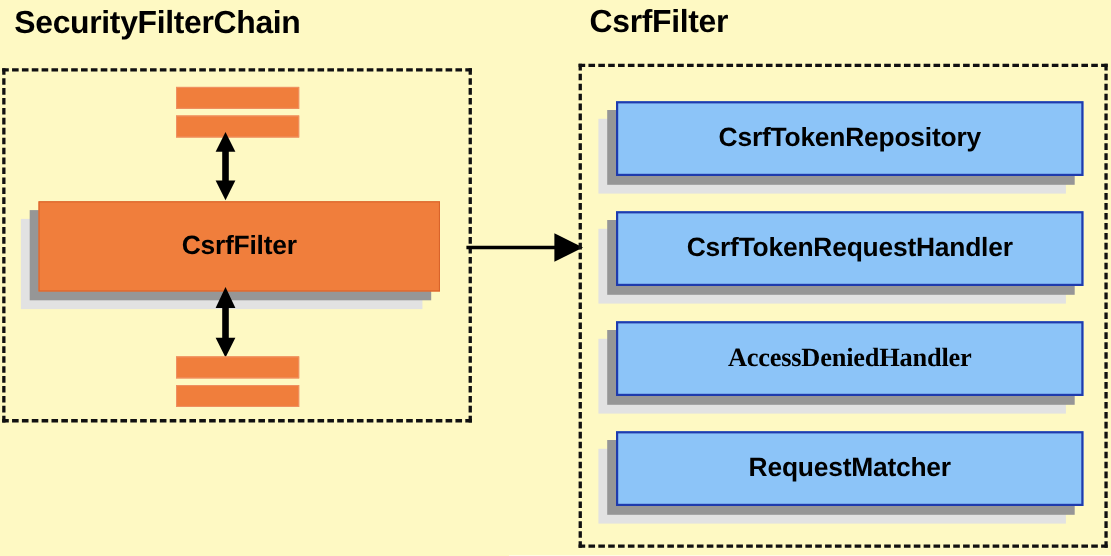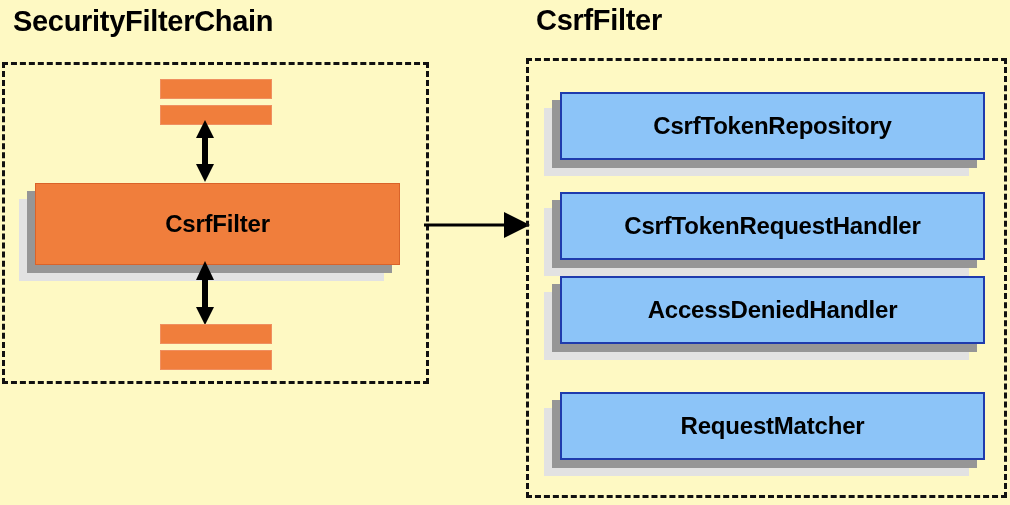--- a/index.html
+++ b/index.html
@@ -117,21 +117,21 @@
     position: absolute;
     overflow: visible;
   }
   #arrow-up-chain   { left: 196px; top: 120px; }
   #arrow-down-chain { left: 196px; top: 261px; }
   #arrow-cross      { left: 424px; top: 212px; }
 
   
   #blue-box-0 { left: 560px; top: 92px;  width: 425px; height: 68px; }
   #blue-box-1 { left: 560px; top: 192px; width: 425px; height: 68px; text-align: right; }
-  #blue-box-2 { left: 560px; top: 276px; width: 425px; height: 68px; }
+  #blue-box-2 { left: 560px; top: 292px; width: 425px; height: 68px; font-family: Liberation Serif, serif; }
   #blue-box-3 { left: 560px; top: 392px; width: 425px; height: 68px; }
 </style>
 </head>
 <body>
 
 <div id="canvas">
 
   <div id="title-left" class="panel-title">SecurityFilterChain</div>
 
   <div id="title-right" class="panel-title">CsrfFilter</div>

